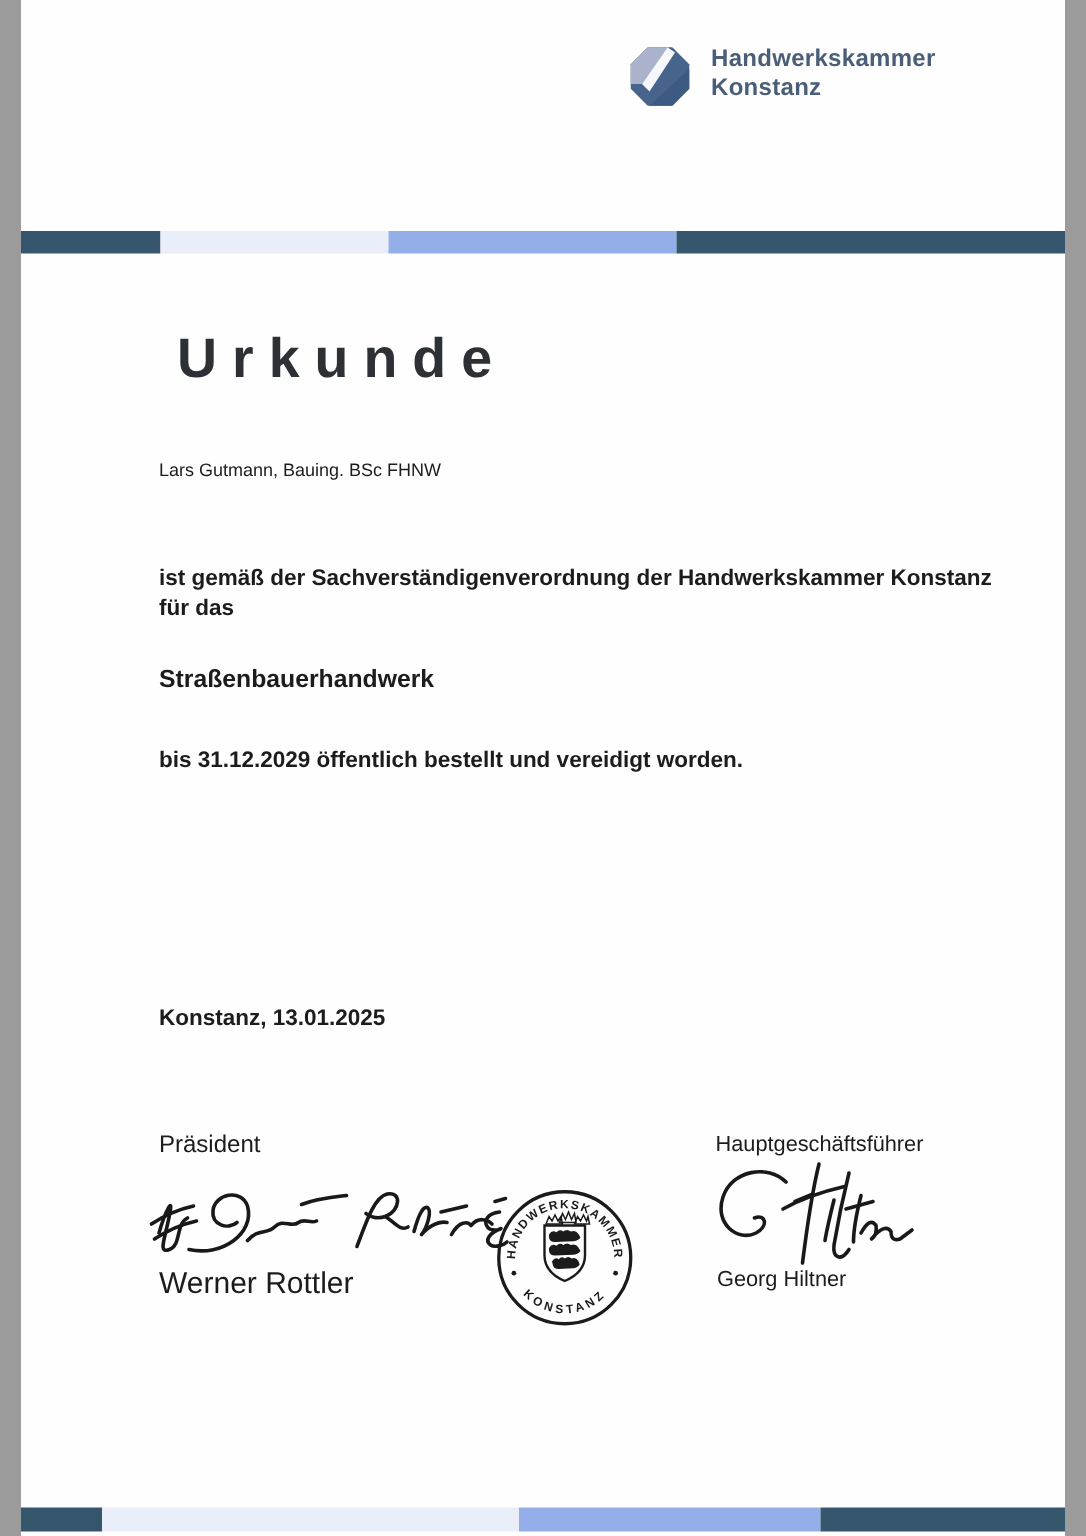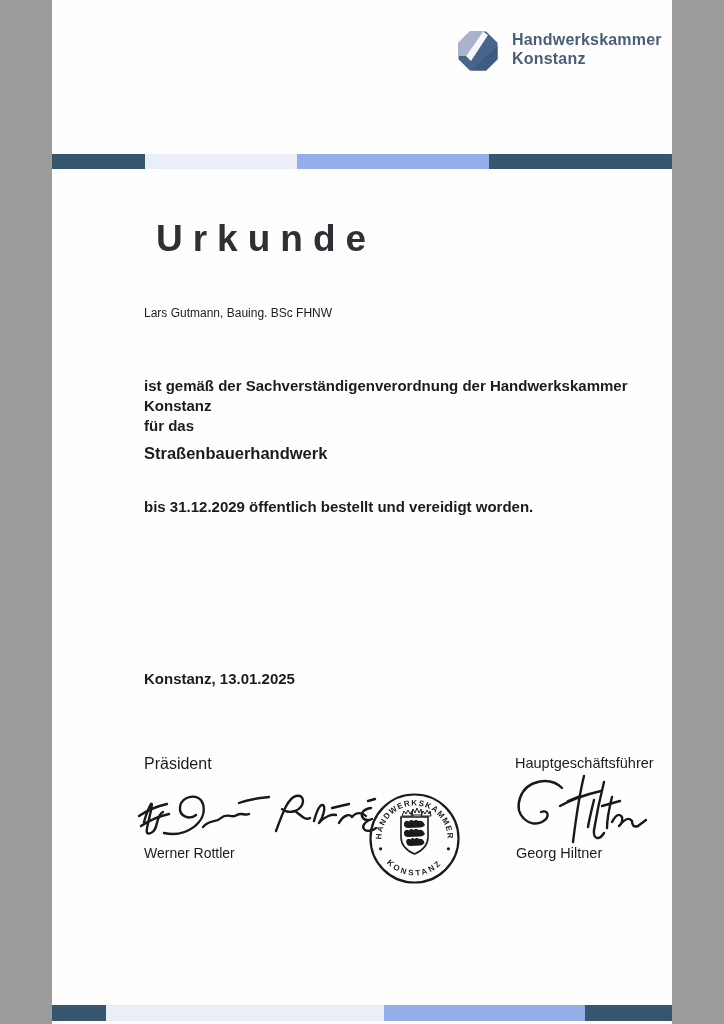--- a/index.html
+++ b/index.html
@@ -2,21 +2,21 @@
 <html lang="de"><head>
 <meta charset="utf-8">
 <style>
   html,body{margin:0;padding:0;}
   body{
     font-family:"Liberation Sans",sans-serif;
     background:#9b9b9b;
   }
   .page{
     position:relative;
-    width:620px;height:1024px;
+    width:696px;height:1024px;
     margin:0 auto;
     background:#fefefe;
     overflow:hidden;
     color:#1c1c1c;
   }
   .abs{position:absolute;}
   
   .letterhead{top:30px;left:405px;display:flex;align-items:flex-start;gap:13px;}
   .logo-text{font-size:16px;font-weight:bold;line-height:19px;letter-spacing:.2px;}
   
@@ -29,21 +29,21 @@
     color:#2d3135;
   }
   .t15{font-size:15px;line-height:20px;font-weight:bold;}
   .recipient{top:304px;left:92px;font-size:12px;line-height:19px;font-weight:normal;}
   .intro{top:376px;left:92px;}
   .trade{top:444px;left:92px;font-size:16.5px;font-weight:bold;}
   .validity{top:497px;left:92px;}
   .place-date{top:669px;left:92px;}
   .role-left{top:755px;left:92px;font-size:16px;}
   .role-right{top:755px;left:463px;font-size:14.5px;}
-  .name-left{top:845px;left:92px;font-size:14px;}
+  .name-left{top:845px;left:92px;font-size:20px;}
   .name-right{top:845px;left:464px;font-size:14.5px;}
   .sig{stroke:#191919;fill:none;stroke-linecap:round;stroke-linejoin:round;}
   .seal-line{stroke:#1b1b1b;fill:none;}
   .speck{top:1012px;left:322px;width:3px;height:2px;background:#8a8a8a;border-radius:50%;}
 </style>
 </head>
 <body>
 
 <div class="page">
 

